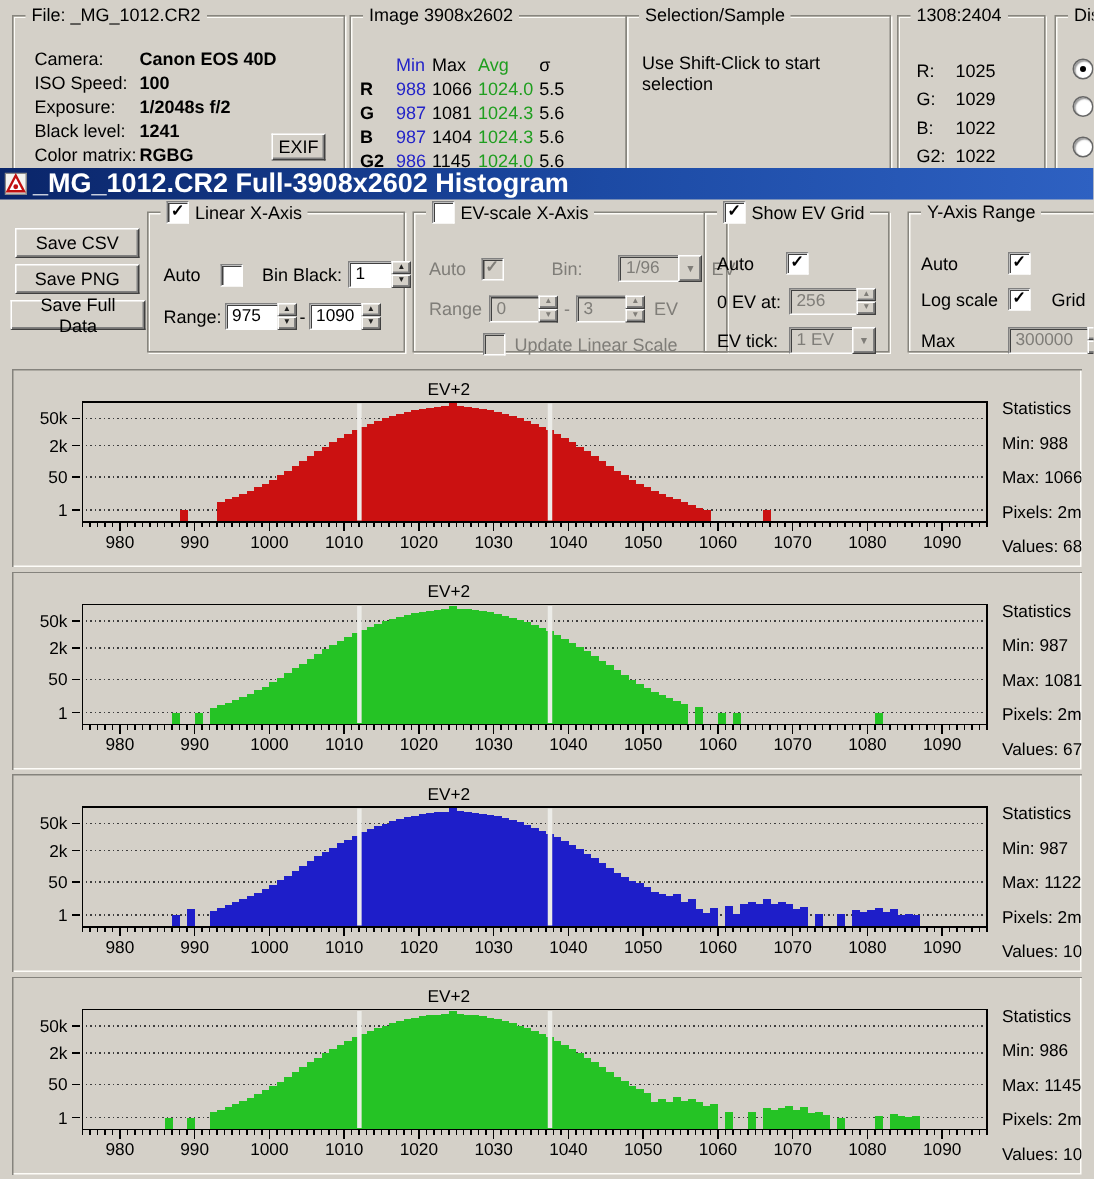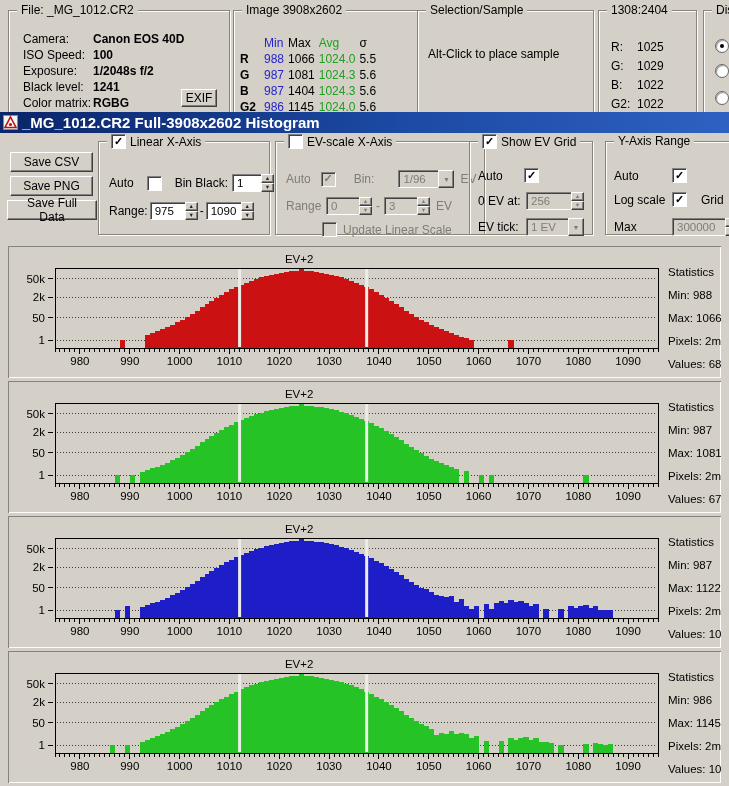--- a/index.html
+++ b/index.html
@@ -51,21 +51,21 @@
   .fvalue{font-weight:bold;}
   .imgtbl{border-collapse:collapse;margin:24px 0 0 4px;}
   .imgtbl td{padding:0 2px;height:16px;font-size:12px;}
   .imgtbl td.ch{text-align:left;font-weight:bold;width:20px;}
   .blue{color:#2424c8;}
   .green{color:#1f9e1f;margin-left:44px;}
   
   .window{position:absolute;top:112px;left:0;width:729px;height:674px;background:#d4d0c8;}
   .titlebar{height:21px;background:linear-gradient(90deg,#0a2569,#1c4aa4 55%,#2e61c2);
             display:flex;align-items:center;padding-left:3px;gap:4px;}
-  .title{color:#fff;font-weight:bold;font-size:15px;white-space:nowrap;}
+  .title{color:#fff;font-weight:bold;font-size:18px;white-space:nowrap;}
   .controls{position:relative;height:104px;}
   .panels{padding:9px 8px 0 8px;}
   .panel{height:132px;margin-bottom:3px;
          box-shadow:inset 1px 1px 0 #85837d, inset -1px -1px 0 #fdfcf8;}
 </style>
 </head>
 <body>
 
 <div class="toppanel">
 
@@ -135,21 +135,21 @@
         <td class="green">1024.0</td>
         <td>5.6</td>
       </tr>
     </tbody>
       </table>
   </div>
 
   <div class="grp" style="left:417px;top:10px;width:175px;height:110px">
     <span class="legend">Selection/Sample</span>
     <div style="padding:24px 0 0 10px">
-      <div style="margin-top:12px">Alt-Click to place sample</div>
+      <div>Use Shift-Click to start selection</div>
     </div>
   </div>
 
   <div class="grp" style="left:598px;top:10px;width:97px;height:110px">
     <span class="legend">1308:2404</span>
     <div style="padding:26px 0 0 12px">
       <div class="frow" style="height:19px">
           <span style="width:26px">R:</span>
           <span>1025</span>
         </div>
@@ -233,21 +233,21 @@
     <div class="grp" style="left:275px;top:8px;width:208px;height:92px">
       <span class="legend">
         <span class="cb"></span>
         <span>EV-scale X-Axis</span>
       </span>
       <div class="row gray" style="left:10px;top:28px">
         <span>Auto</span>
         <span class="cb disabled" style="margin-left:10px">
             <span class="mark">✓</span>
           </span>
-        <span style="margin-left:18px">Bin:</span>
+        <span style="margin-left:32px">Bin:</span>
         <span class="dd disabled" style="width:56px;margin-left:24px">
           <span class="fld">1/96</span>
           <span class="dbtn">▼</span>
         </span>
         <span style="margin-left:6px">EV</span>
       </div>
       <div class="row gray" style="left:10px;top:55px">
         <span style="width:40px">Range</span>
         <span class="spin disabled" style="width:46px">
           <span class="fld">0</span>

